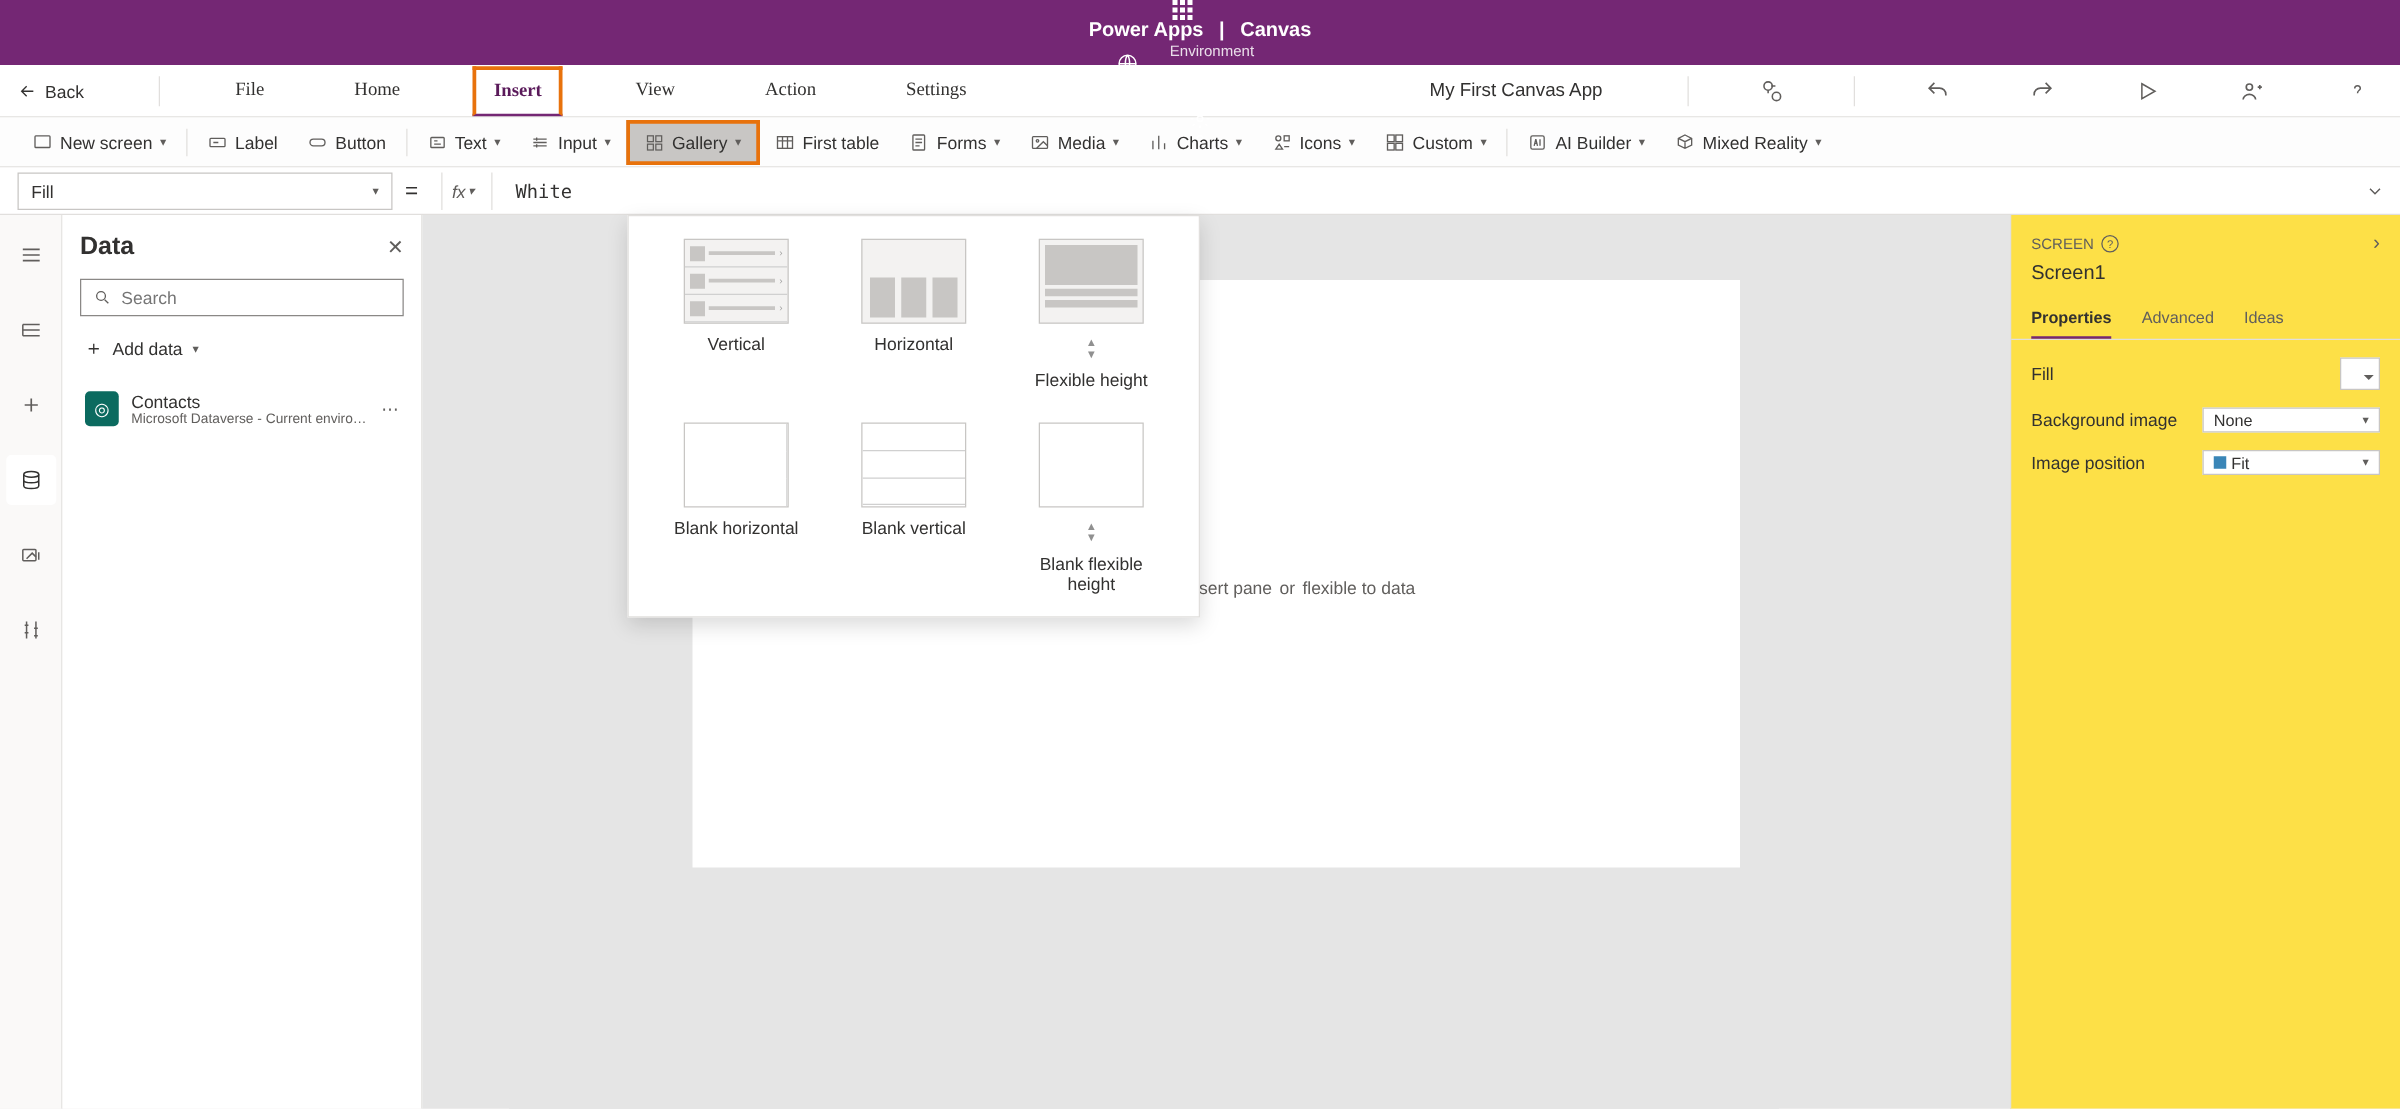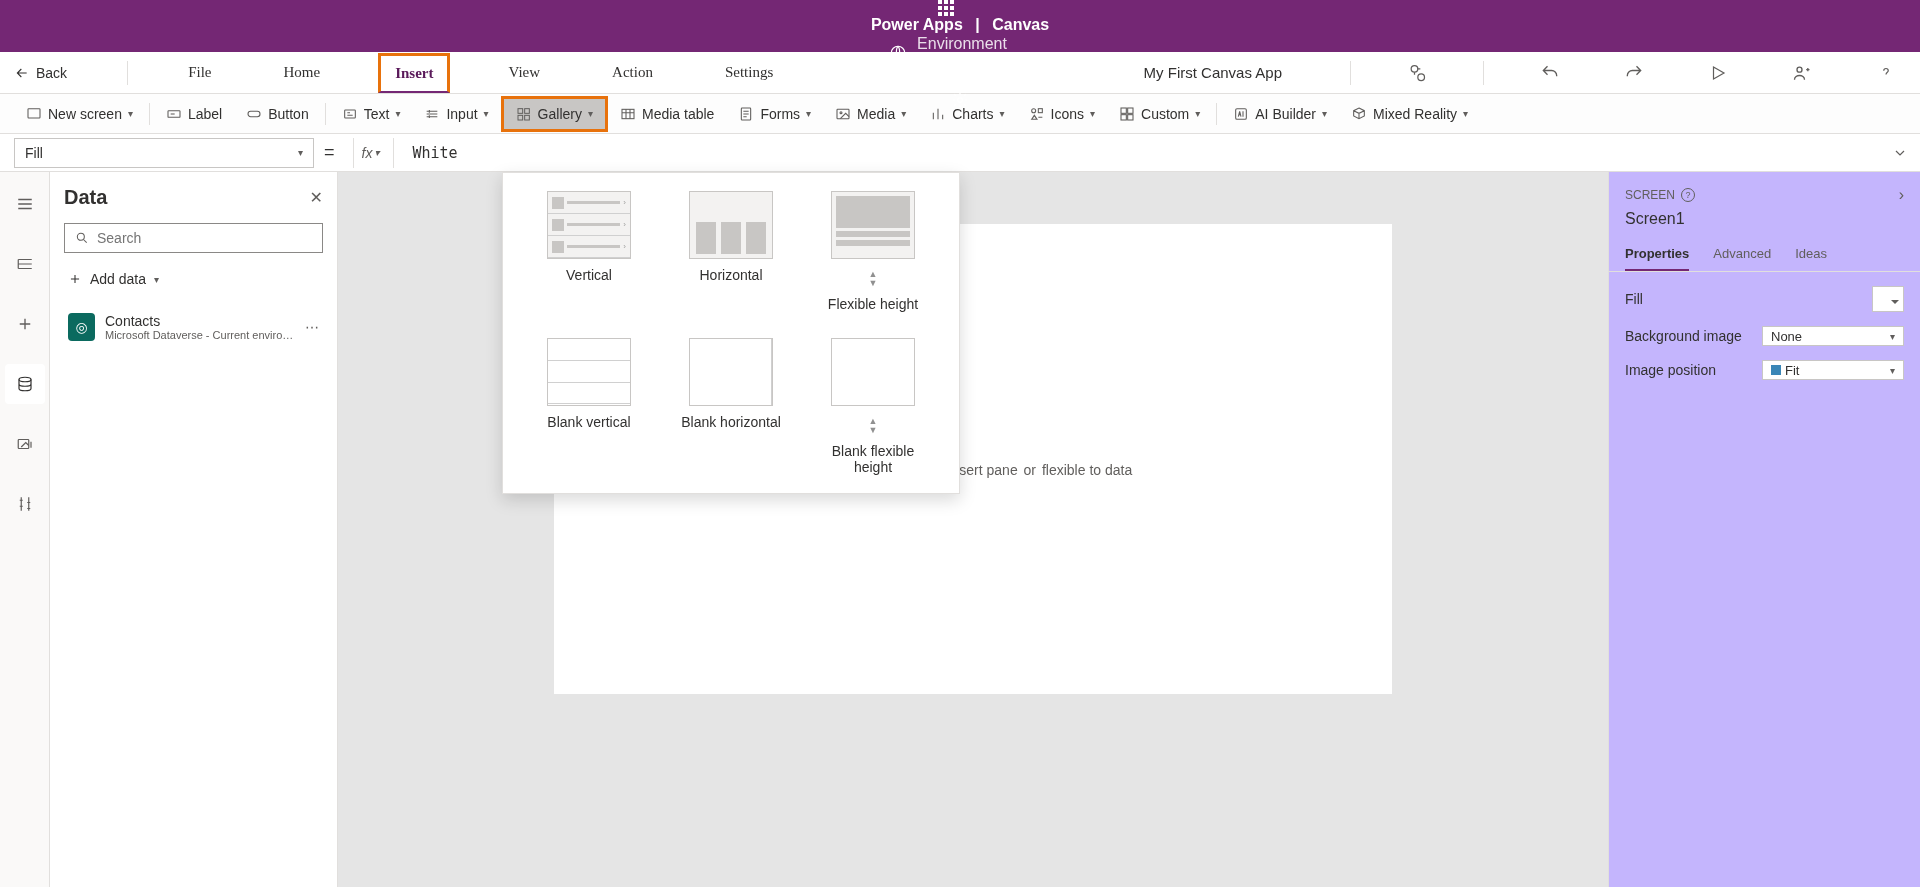--- a/index.html
+++ b/index.html
@@ -8,21 +8,21 @@
 
 .top-header { height: 52px; background: #742774; display: flex; align-items: center; color: #fff; padding: 0 12px; flex-direction: column; }
 .waffle { width: 24px; height: 24px; margin-right: 20px; display: grid; grid-template-columns: repeat(3,4px); grid-template-rows: repeat(3,4px); gap: 2px; cursor: pointer; }
 .waffle span { background: #fff; }
 .brand { font-size: 16px; font-weight: 600; }
 .brand-sep { margin: 0 8px; }
 .top-header-spacer { flex: 1; }
 .env-block { display: flex; align-items: center; margin-right: 24px; }
 .env-icon { margin-right: 10px; }
 .env-text { font-size: 12px; line-height: 1.3; }
-.env-label { opacity: .85; font-size: 16px; }
+.env-label { opacity: .85; font-size: 12px; text-align: right; }
 .env-name { font-size: 14px; }
 .hdr-icon { width: 40px; height: 40px; display: flex; align-items: center; justify-content: center; cursor: pointer; }
 .avatar { width: 34px; height: 34px; border-radius: 50%; background: #e0c92e; margin-left: 6px; }
 
 
 .menu-bar { height: 42px; background: #fff; border-bottom: 1px solid #e1dfdd; display: flex; align-items: center; padding: 0 14px; gap: 44px; }
 .back-btn { display: flex; align-items: center; gap: 6px; margin-right: 14px; cursor: pointer; color: #323130; }
 .menu-divider { width: 1px; height: 24px; background: #e1dfdd; margin: 0 2px; }
 .menu-item { padding: 9px 14px; cursor: pointer; font-size: 15px; font-family: Liberation Serif, serif; }
 .menu-item.active { border-bottom: 2px solid #742774; font-weight: 600; color: #5a1a5a; }
@@ -90,21 +90,21 @@
 .flex-thumb .big { width: 100%; height: 32px; background: #c8c6c4; }
 .flex-thumb .sm { width: 100%; height: 6px; background: #c8c6c4; margin-top: 3px; }
 .flex-arrows { display: flex; flex-direction: column; align-items: center; font-size: 9px; color: #909090; margin-top: 3px; line-height: 1; }
 .blank-thumb { background: #fff; }
 .blank-thumb .line { height: 33%; border-bottom: 1px solid #d0d0d0; }
 .blank-h .col { flex: 1; border-right: 1px solid #d0d0d0; height: 100%; }
 .blank-h { display: flex; }
 .gal-opt-label { font-size: 14px; text-align: center; }
 
 
-.prop-pane { background: #c4b5fd; border-left: 1px solid #e1dfdd; }
+.prop-pane { background: #fde047; border-left: 1px solid #e1dfdd; }
 .prop-hdr { padding: 14px 16px 6px; display: flex; align-items: center; gap: 6px; color: #605e5c; font-size: 12px; }
 .prop-hdr .info { width: 14px; height: 14px; border: 1px solid #605e5c; border-radius: 50%; font-size: 9px; display: inline-flex; align-items: center; justify-content: center; }
 .prop-hdr-expand { margin-left: auto; font-size: 16px; cursor: pointer; }
 .prop-name { padding: 0 16px 10px; font-size: 16px; }
 .prop-tabs { display: flex; gap: 24px; padding: 0 16px; border-bottom: 1px solid #e1dfdd; font-size: 13px; }
 .prop-tab { padding: 8px 0; cursor: pointer; color: #605e5c; }
 .prop-tab.active { color: #323130; font-weight: 600; border-bottom: 2px solid #742774; }
 .prop-body { padding: 14px 16px; display: flex; flex-direction: column; gap: 14px; }
 .prop-row { display: flex; align-items: center; justify-content: space-between; }
 .prop-row label { font-size: 14px; }
@@ -281,21 +281,21 @@
     <span>Gallery</span>
     <span class="chev-dn">▾</span>
   </div>
   <div class="rbn-btn">
     <span class="ic">
         <svg width="16" height="16" viewBox="0 0 24 24" fill="none" stroke="#605e5c" stroke-width="1.6">
           <rect x="3" y="5" width="18" height="14"></rect>
           <path d="M3 10h18M9 5v14M15 5v14"></path>
         </svg>
       </span>
-    <span>Media table</span>
+    <span>First table</span>
   </div>
   <div class="rbn-btn">
     <span class="ic">
         <svg width="16" height="16" viewBox="0 0 24 24" fill="none" stroke="#605e5c" stroke-width="1.6">
           <rect x="5" y="3" width="14" height="18" rx="1"></rect>
           <path d="M8 8h8M8 12h8M8 16h5"></path>
         </svg>
       </span>
     <span>Forms</span>
     <span class="chev-dn">▾</span>
@@ -495,34 +495,34 @@
             <div class="sm"></div>
             <div class="sm"></div>
         </div>
         <div class="flex-arrows">
             <span>▲</span>
             <span>▼</span>
           </div>
         <div class="gal-opt-label">Flexible height</div>
       </div>
       <div class="gal-opt">
+        <div class="gal-thumb blank-thumb blank-h">
+          <div class="col"></div>
+            <div class="col"></div>
+            <div class="col"></div>
+        </div>
+        <div class="gal-opt-label">Blank horizontal</div>
+      </div>
+      <div class="gal-opt">
         <div class="gal-thumb blank-thumb">
           <div class="line"></div>
             <div class="line"></div>
             <div class="line"></div>
         </div>
         <div class="gal-opt-label">Blank vertical</div>
-      </div>
-      <div class="gal-opt">
-        <div class="gal-thumb blank-thumb blank-h">
-          <div class="col"></div>
-            <div class="col"></div>
-            <div class="col"></div>
-        </div>
-        <div class="gal-opt-label">Blank horizontal</div>
       </div>
       <div class="gal-opt">
         <div class="gal-thumb blank-thumb"></div>
         <div class="flex-arrows">
             <span>▲</span>
             <span>▼</span>
           </div>
         <div class="gal-opt-label">Blank flexible height</div>
       </div>
     </div>

